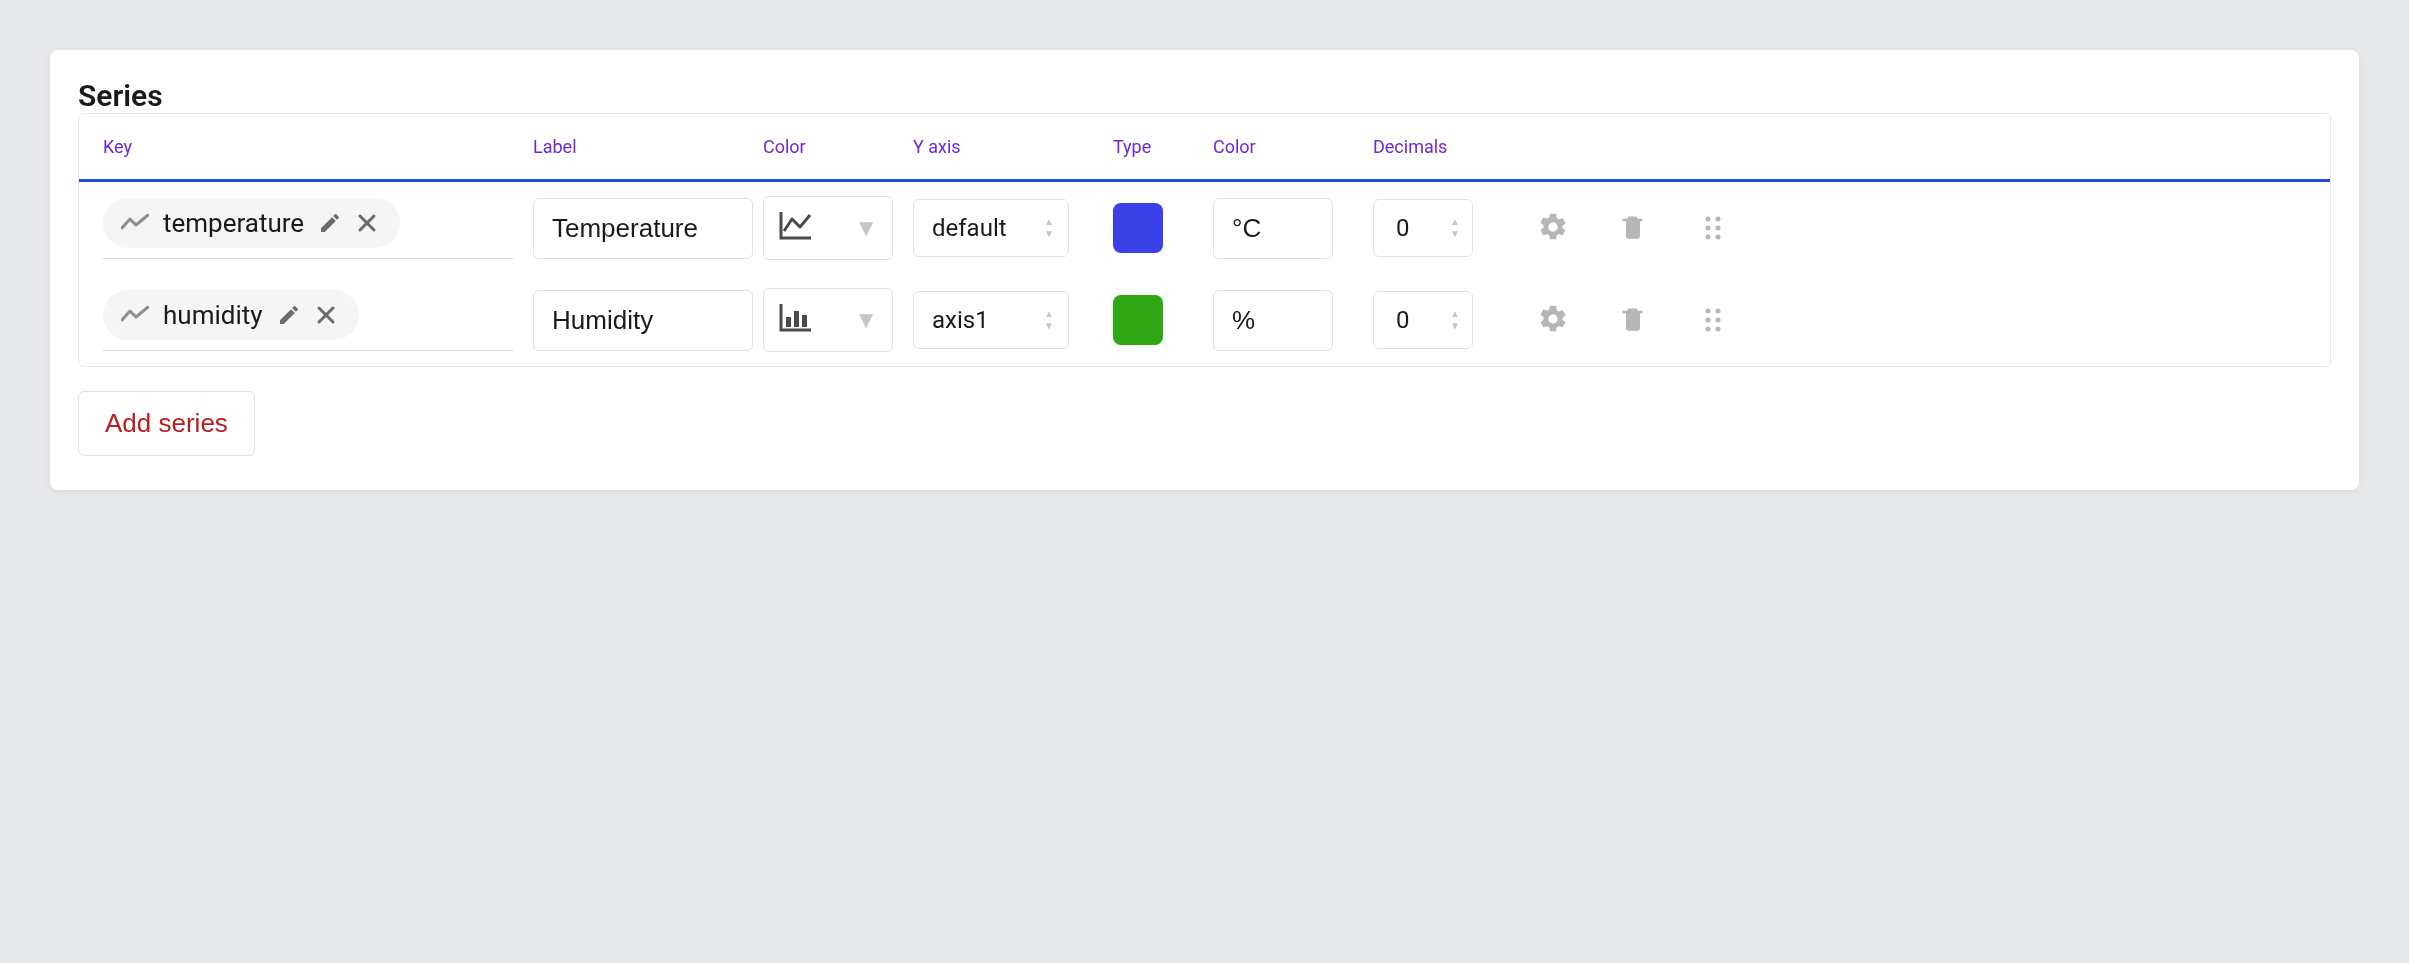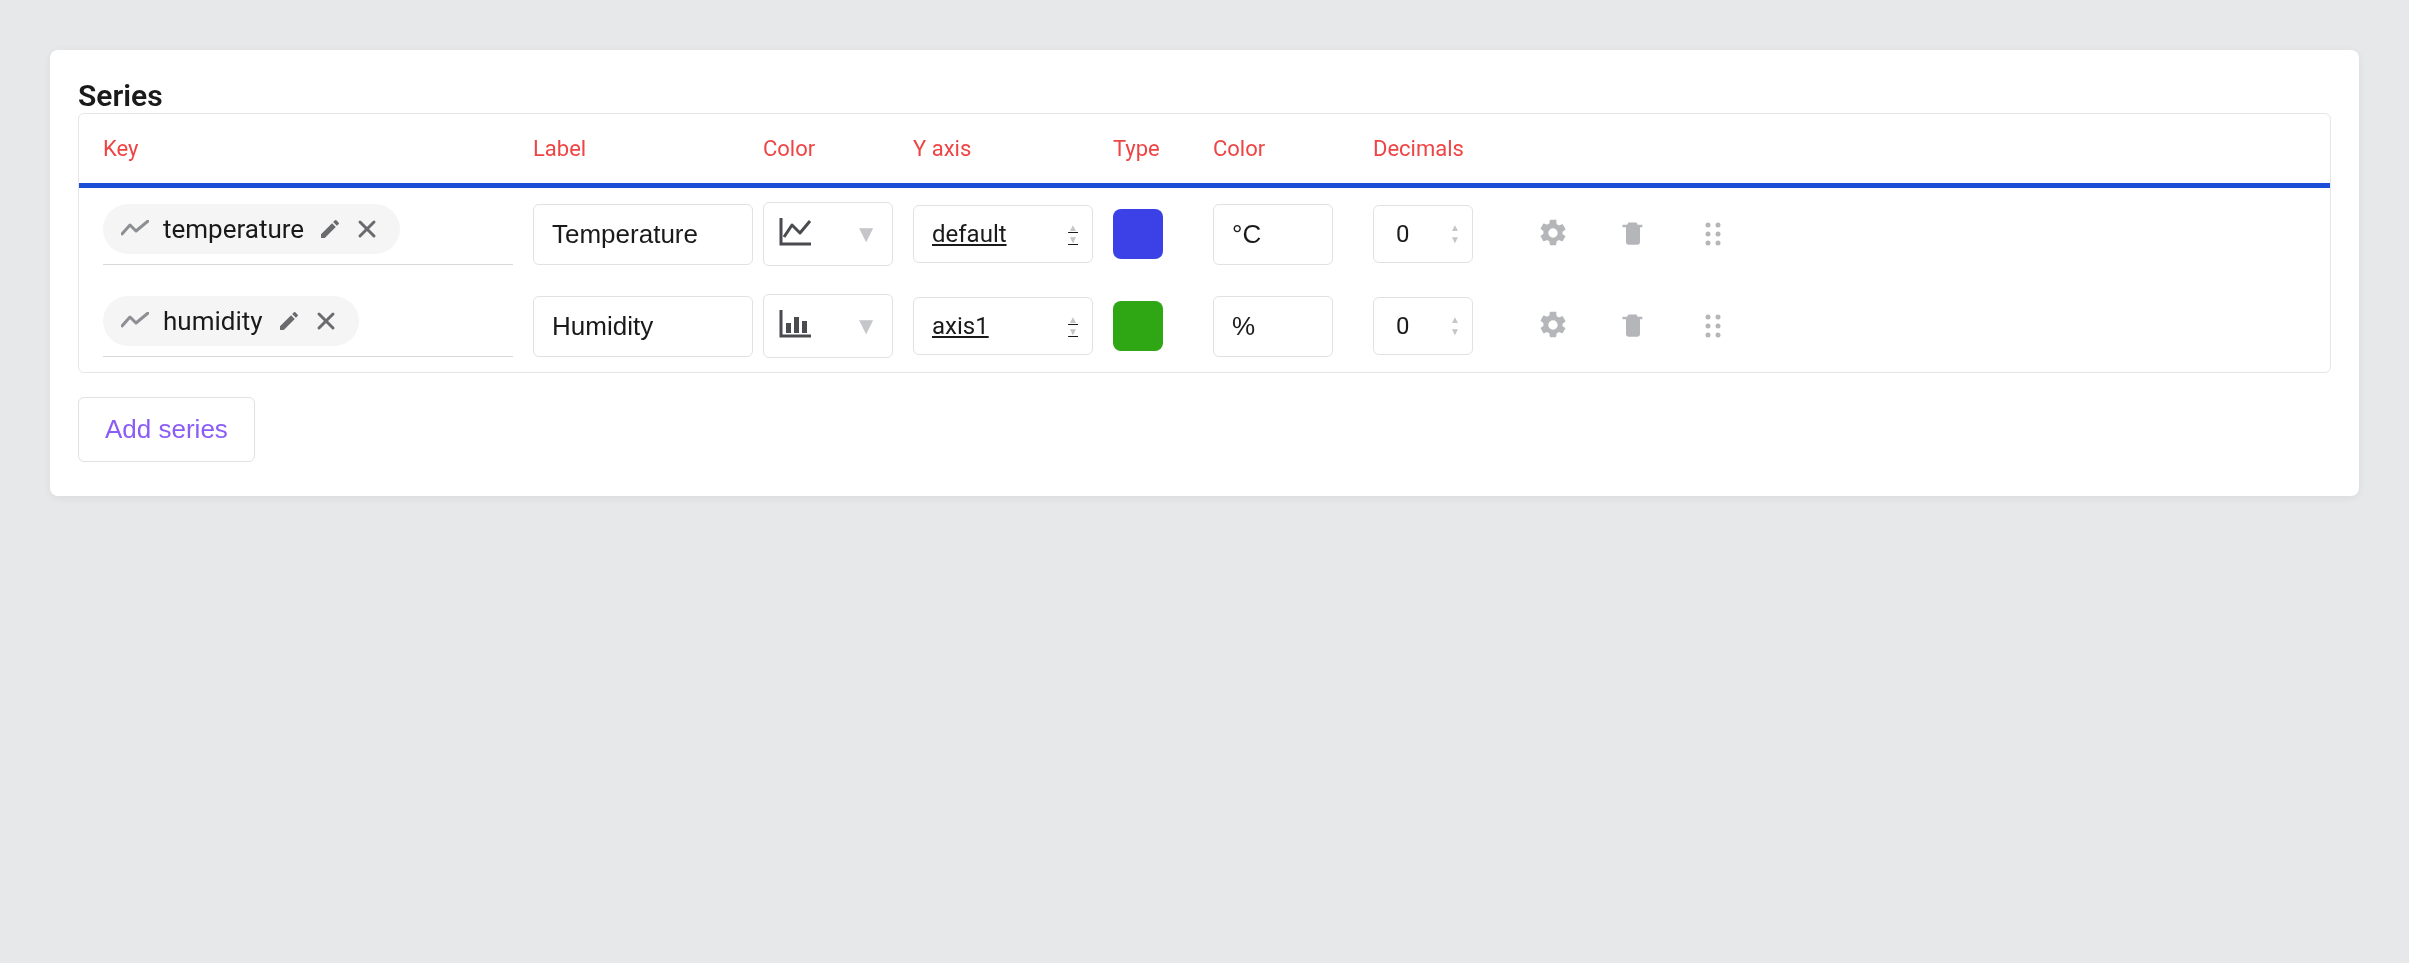--- a/index.html
+++ b/index.html
@@ -22,23 +22,23 @@
 }
 .table-wrap {
   border: 1px solid #e5e6e8;
   border-radius: 6px;
 }
 .thead {
   display: grid;
   grid-template-columns: 430px 230px 150px 200px 100px 160px 160px 80px 80px 60px;
   align-items: center;
   padding: 22px 24px;
-  border-bottom: 5px solid #1d4ed8;
-  color: #ef4444;
-  font-size: 22px;
+  border-bottom: 3px solid #1d4ed8;
+  color: #6d28d9;
+  font-size: 18px;
 }
 .tbody .row {
   display: grid;
   grid-template-columns: 430px 230px 150px 200px 100px 160px 160px 80px 80px 60px;
   align-items: center;
   padding: 14px 24px;
 }
 .pill-wrap { border-bottom: 1px solid #d7d8da; padding-bottom: 10px; width: 410px; }
 .pill {
   display: inline-flex;
@@ -66,29 +66,28 @@
   border: 1px solid #e0e1e3;
   border-radius: 6px;
   display: flex;
   align-items: center;
   justify-content: space-between;
   padding: 12px 14px;
   cursor: pointer;
 }
 .type-cell .chev { color: #c5c6c9; }
 .yaxis-cell .sel-box {
-  width: 180px;
+  width: 156px;
   border: 1px solid #e0e1e3;
   border-radius: 6px;
   display: flex;
   align-items: center;
   justify-content: space-between;
   padding: 14px 14px 14px 18px;
   cursor: pointer;
-  text-decoration: underline;
 }
 .stepper { display: flex; flex-direction: column; gap: 4px; color: #c5c6c9; font-size: 10px; line-height: 8px; }
 .swatch {
   width: 50px; height: 50px; border-radius: 8px; cursor: pointer;
 }
 .units-cell .inp { width: 120px; text-align: left; }
 .dec-cell .sel-box {
   width: 100px;
   border: 1px solid #e0e1e3;
   border-radius: 6px;
@@ -99,21 +98,21 @@
   cursor: pointer;
 }
 .icon-btn { display: inline-flex; justify-content: center; align-items: center; width: 40px; height: 40px; cursor: pointer; color: #b5b6b9; }
 .add-btn {
   margin-top: 24px;
   border: 1px solid #e0e1e3;
   border-radius: 6px;
   background: #fff;
   padding: 16px 26px;
   font-size: 26px;
-  color: #8b5cf6;
+  color: #b91c1c;
   font-weight: 500;
   cursor: pointer;
 }
 </style>
 </head>
 <body>
 
 <div class="card">
   <h2 class="card-title">Series</h2>
 

